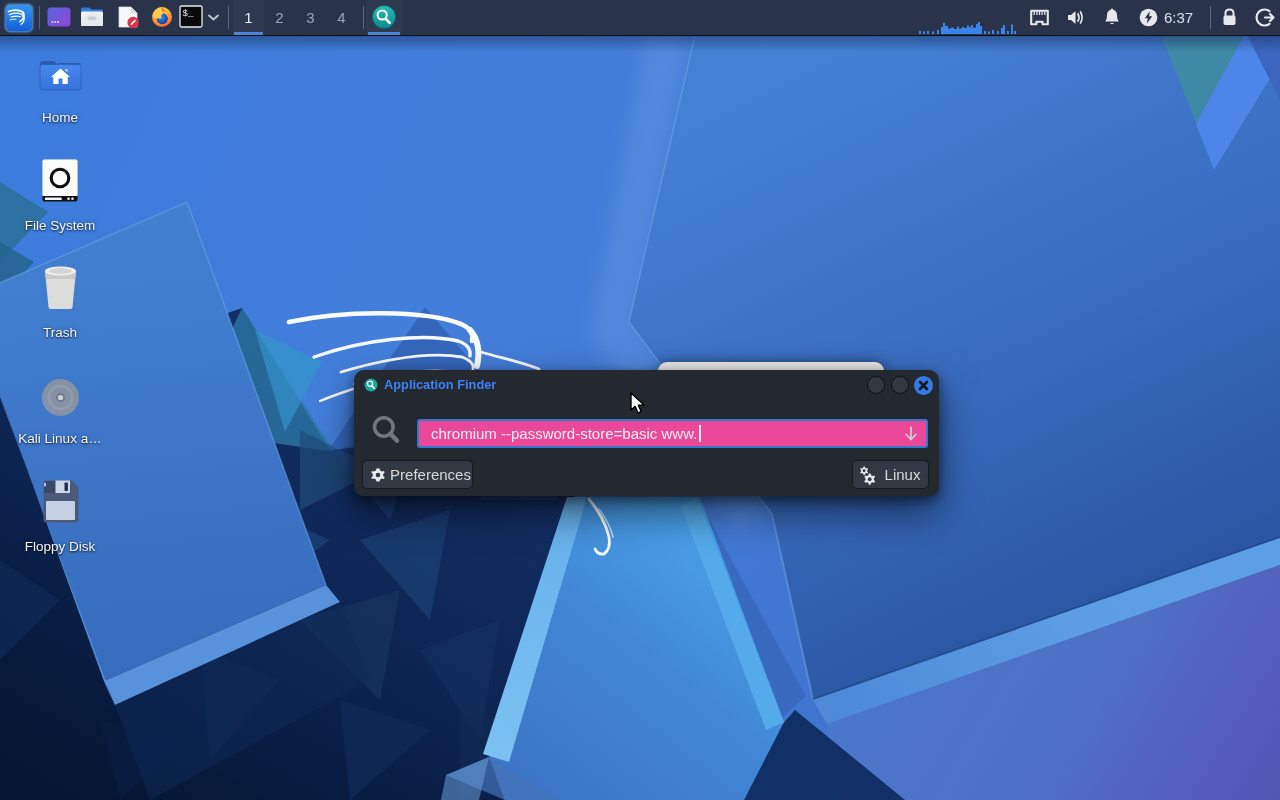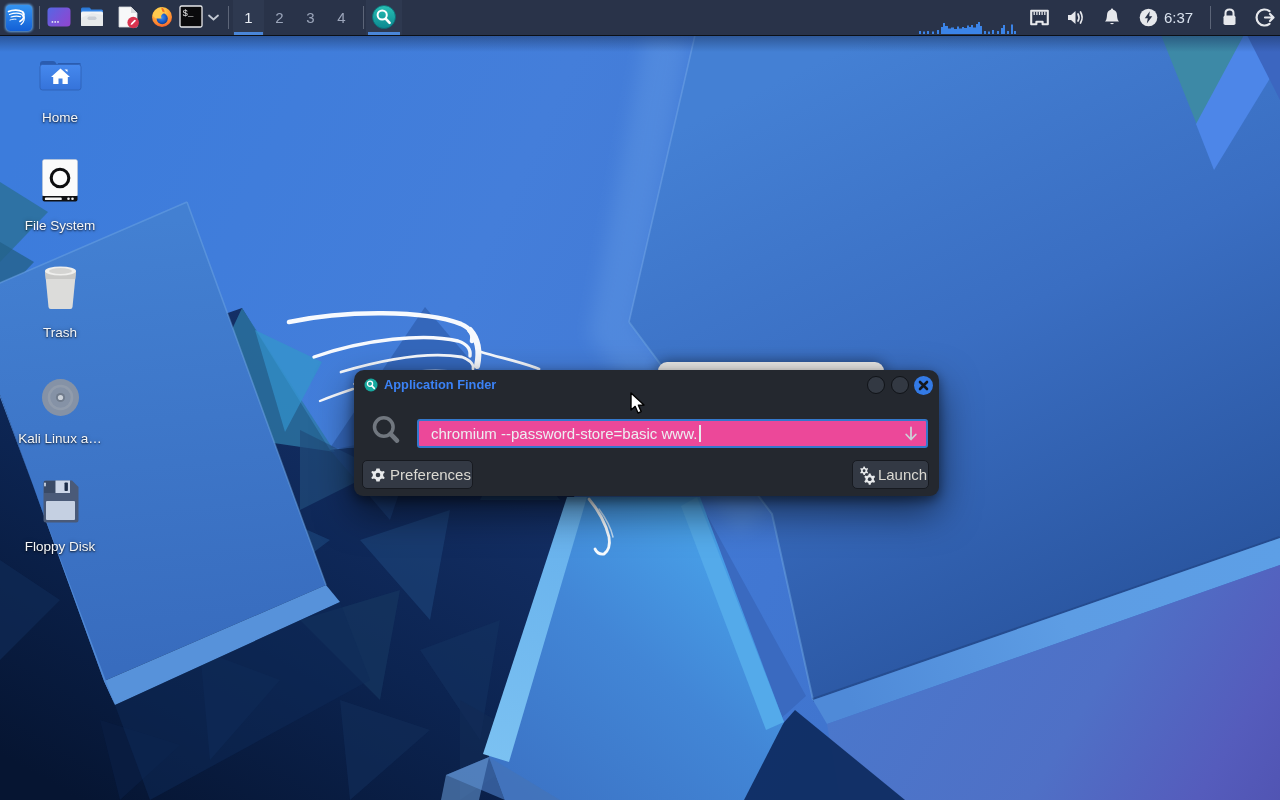--- a/index.html
+++ b/index.html
@@ -247,21 +247,21 @@
       <svg style="position:absolute;left:6px;top:5px" width="18" height="19" viewBox="0 0 18 19">
         <g fill="#e8eaec">
           <path d="M4.5,0.5 L5.8,0.5 L6.1,1.8 L7.2,2.4 L8.5,2 L9.1,3.1 L8.2,4.1 L8.2,5.4 L9.1,6.4 L8.5,7.5 L7.2,7.1 L6.1,7.7 L5.8,9 L4.5,9 L4.2,7.7 L3.1,7.1 L1.8,7.5 L1.2,6.4 L2.1,5.4 L2.1,4.1 L1.2,3.1 L1.8,2 L3.1,2.4 L4.2,1.8 Z"></path>
           <circle cx="5.1" cy="4.75" r="1.4" fill="#333944"></circle>
         </g>
         <g fill="#e8eaec">
           <path d="M9.8,7.5 L11.6,7.5 L12,9.2 L13.5,10 L15.2,9.5 L16.1,11 L14.9,12.3 L14.9,14 L16.1,15.3 L15.2,16.8 L13.5,16.3 L12,17.1 L11.6,18.8 L9.8,18.8 L9.4,17.1 L7.9,16.3 L6.2,16.8 L5.3,15.3 L6.5,14 L6.5,12.3 L5.3,11 L6.2,9.5 L7.9,10 L9.4,9.2 Z"></path>
           <circle cx="10.7" cy="13.15" r="1.9" fill="#333944"></circle>
         </g>
       </svg>
-      <span style="margin-left:24px">Launch</span>
+      <span style="margin-left:24px">Linux</span>
     </div>
   </div>
   <div id="panel">
 
     <svg style="position:absolute;left:2px;top:1px" width="34" height="34" viewBox="0 0 34 34">
       <defs>
         <linearGradient id="gKali" x1="0" y1="0" x2="0" y2="1">
           <stop offset="0" stop-color="#3494f2"></stop>
             <stop offset="1" stop-color="#1360d6"></stop>
         </linearGradient>

